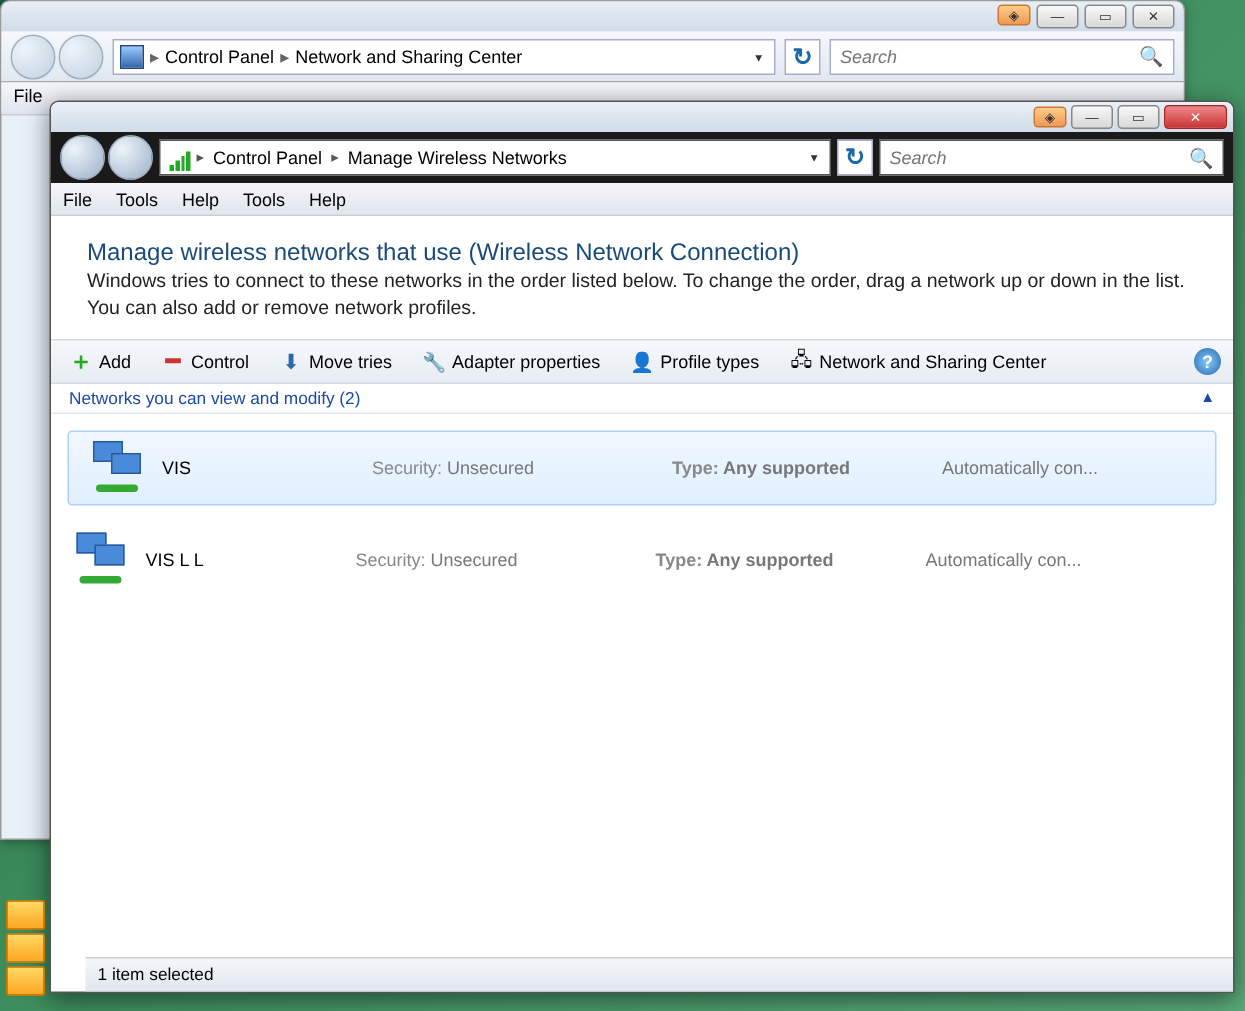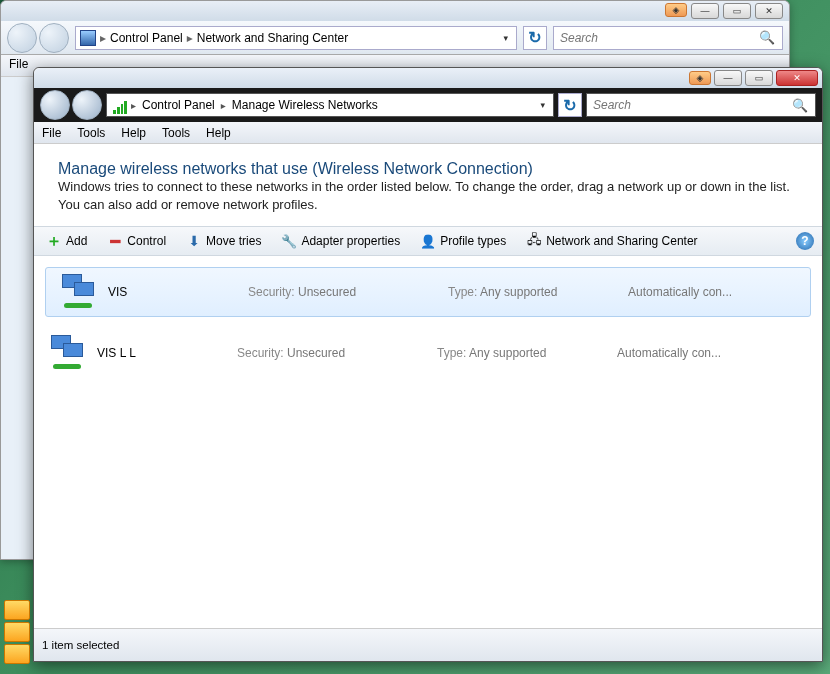--- a/index.html
+++ b/index.html
@@ -63,24 +63,24 @@
 .network-row.selected { background: linear-gradient(#f0f7ff, #e0efff); border: 1px solid #b0d0f0; border-radius: 3px; margin: 11px; }
 .net-icon { width: 44px; height: 36px; margin-right: 8px; position: relative; }
 .net-icon .monitor { width: 20px; height: 14px; background: #4a8ada; border: 1px solid #2a5a9a; position: absolute; }
 .net-icon .m1 { top: 0; left: 6px; }
 .net-icon .m2 { top: 8px; left: 18px; }
 .net-icon .cable { width: 28px; height: 5px; background: #3a3; border-radius: 3px; position: absolute; bottom: 2px; left: 8px; }
 .net-name { width: 140px; color: #000; }
 .net-field { color: #777; }
 .net-field .label { color: #888; }
 .net-security { width: 200px; }
-.net-type { width: 180px; }
+.net-type { width: 180px; font-weight: bold; }
 .net-auto { flex: 1; text-align: left; color: #777; }
 
-.statusbar { height: 33px; background: linear-gradient(#f4f6fa, #e0e6ee); border-top: 1px solid #ccc; font-size: 11.5px; padding: 2px 8px; display: flex; align-items: center; }
+.statusbar { height: 23px; background: linear-gradient(#f4f6fa, #e0e6ee); border-top: 1px solid #ccc; font-size: 11.5px; padding: 2px 8px; display: flex; align-items: center; margin-left: 23px; }
 
 
 .taskhint { position:absolute; bottom:6px; left:2px; width:30px; height:70px; }
 .taskhint div { width:26px; height:20px; margin:2px; background:linear-gradient(#ffda66,#fca520); border:1px solid #c70; border-radius:2px; }
 </style>
 </head>
 <body>
 
 <div class="bg-window">
   <div class="bg-titlebar">
@@ -180,20 +180,24 @@
       <span class="tool-icon">👤</span>
       <span>Profile types</span>
     </div>
     <div class="tool-btn">
       <span class="tool-icon">🖧</span>
       <span>Network and Sharing Center</span>
     </div>
     <div class="help-icon">?</div>
   </div>
 
+  <div class="group-header">
+    <span>Networks you can view and modify (2)</span>
+    <span class="collapse">▲</span>
+  </div>
 
   <div class="network-list">
     <div class="network-row selected">
       <div class="net-icon">
         <div class="monitor m1"></div>
           <div class="monitor m2"></div>
           <div class="cable"></div>
       </div>
       <div class="net-name">VIS</div>
       <div class="net-field net-security">

